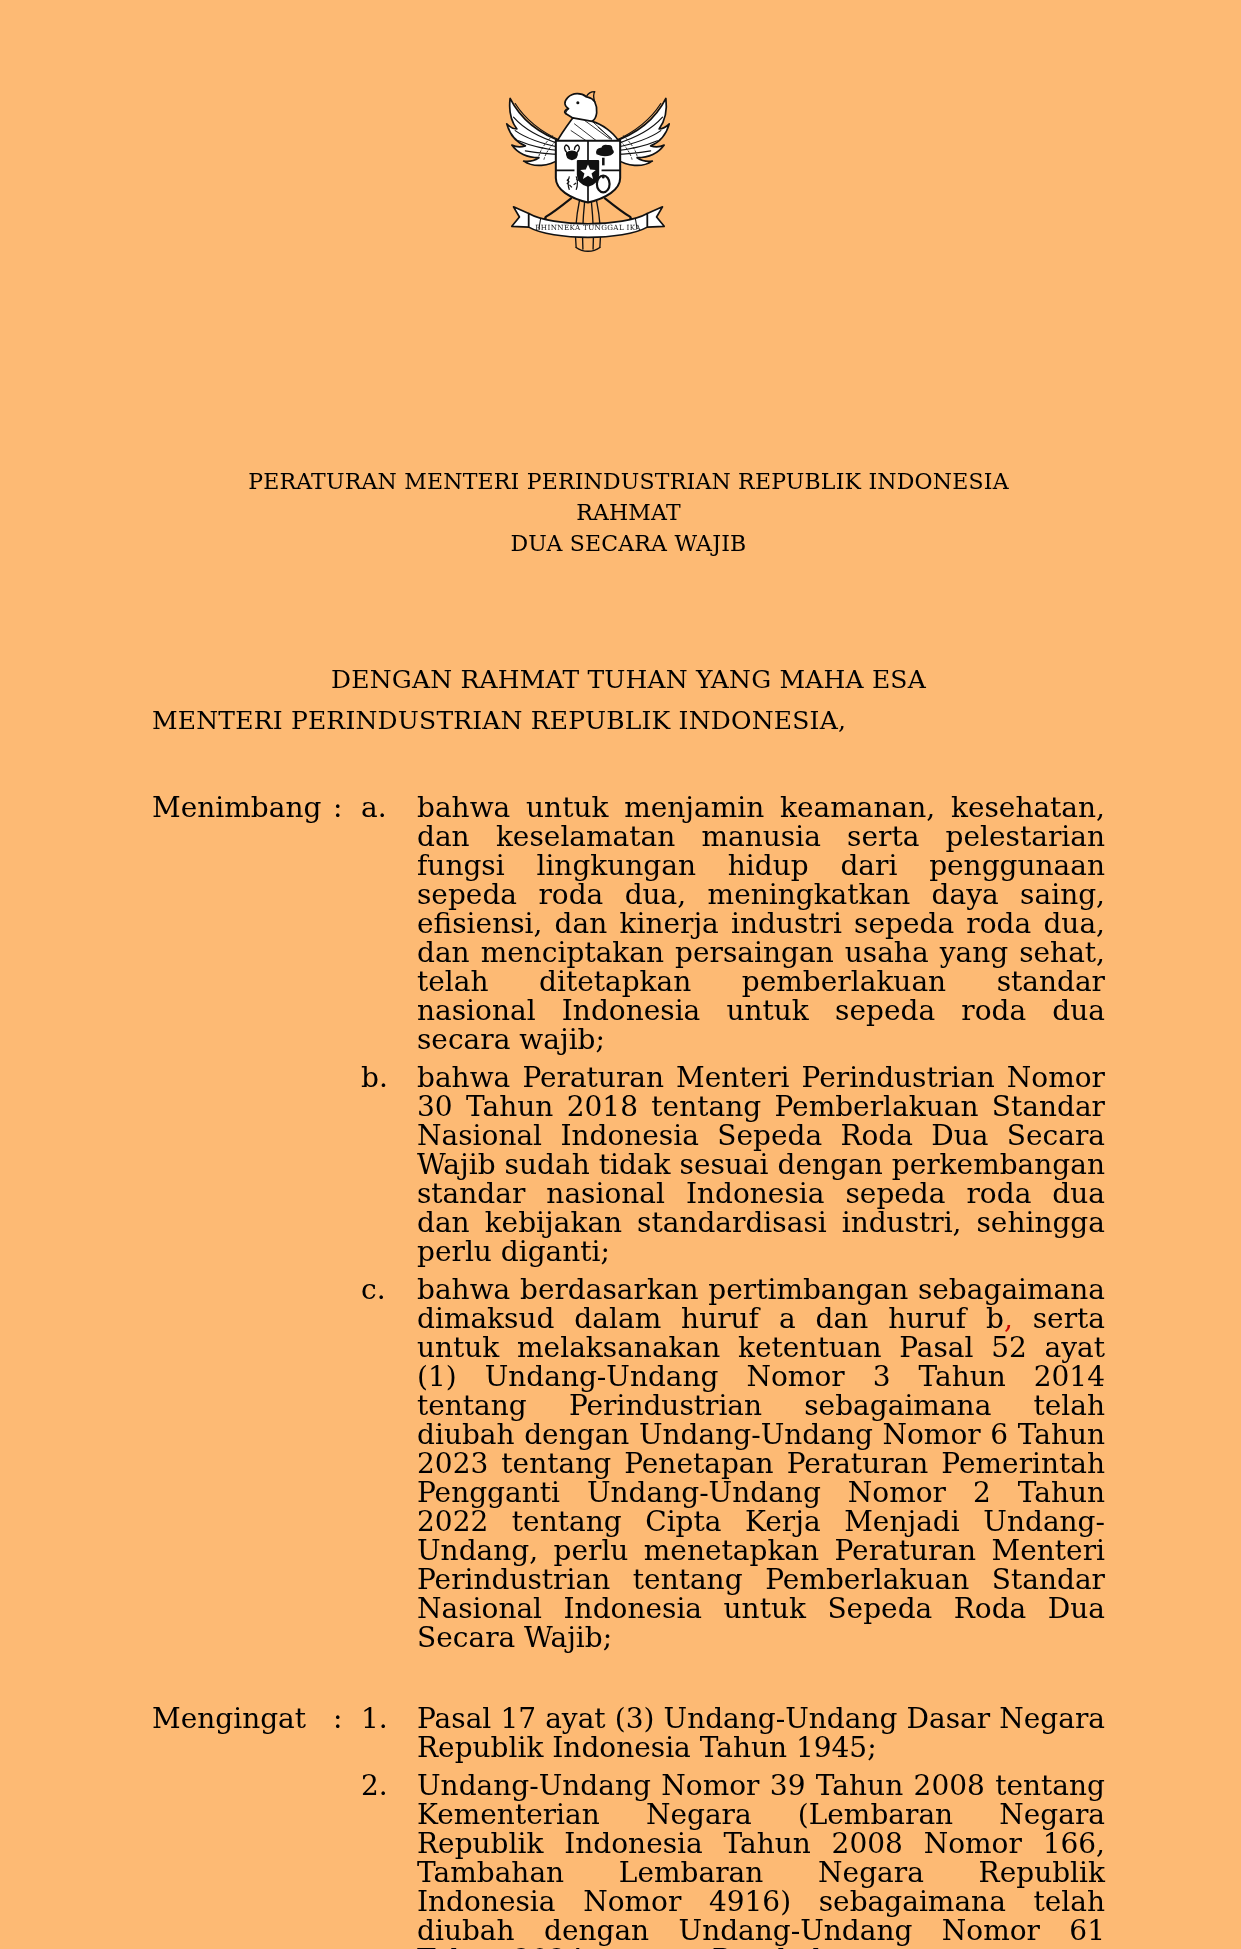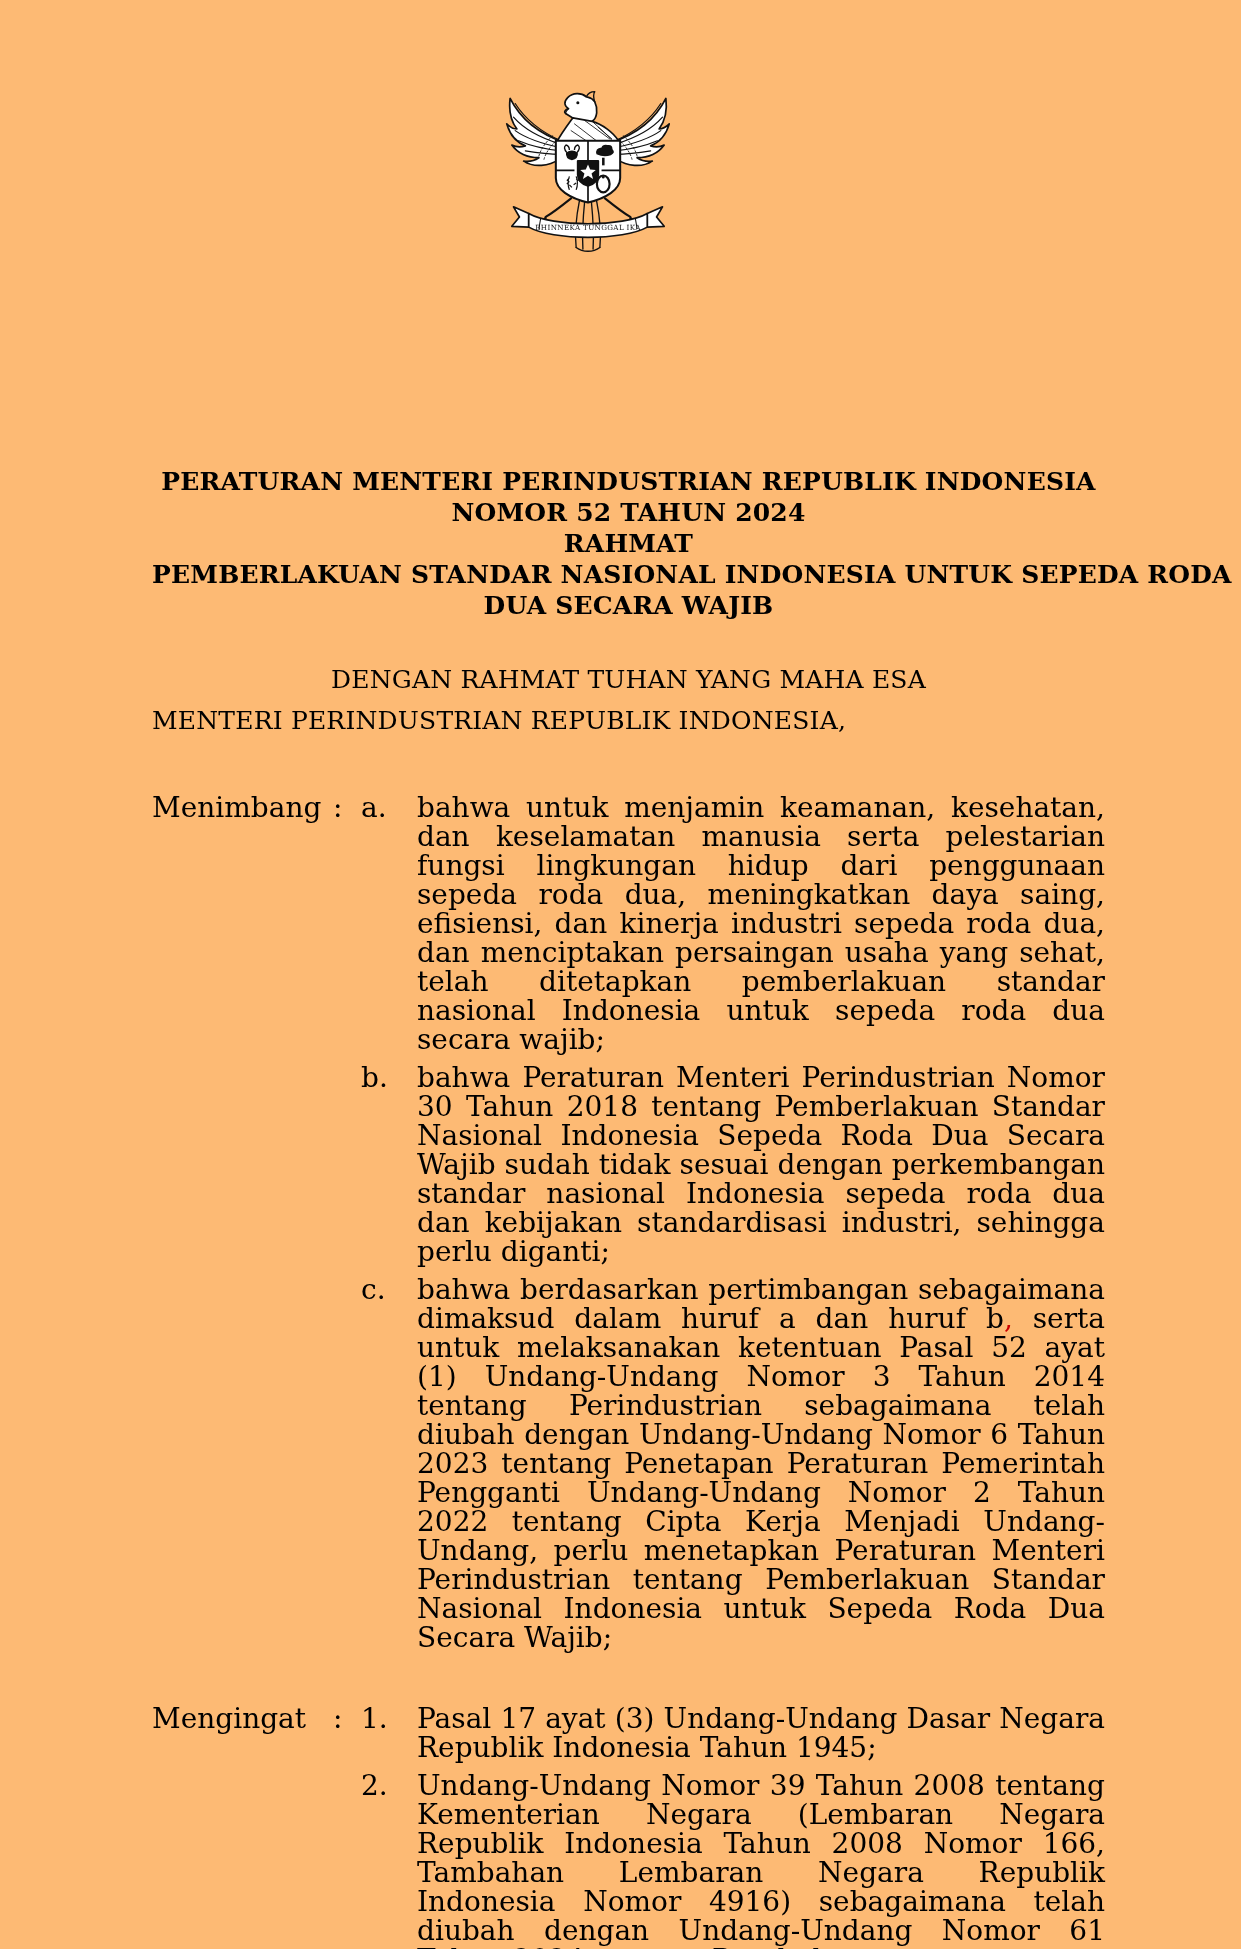--- a/index.html
+++ b/index.html
@@ -9,21 +9,21 @@
     margin:0 auto;
     background:#fdba74;
     font-family:"DejaVu Serif","Liberation Serif",serif;
     color:#000;
     overflow:hidden;
   }
   .abs{position:absolute;left:152px;width:953px;}
   
   .emblem{position:absolute;left:503px;top:90px;width:170px;height:182px;}
   
-  .title-block{top:466px;text-align:center;font-size:25px;line-height:31px;letter-spacing:.2px;font-weight:bold;}
+  .title-block{top:466px;text-align:center;font-size:22px;line-height:31px;letter-spacing:.2px;}
   .title-line{white-space:nowrap;}
   .invocation{top:641px;text-align:center;font-size:25px;line-height:31px;letter-spacing:.2px;white-space:nowrap;margin-top:23px;}
   .authority{top:705px;text-align:left;font-size:25px;line-height:31px;letter-spacing:.2px;white-space:nowrap;}
   
   .body-flow{top:793px;font-size:28px;line-height:29px;}
   .section{display:grid;grid-template-columns:181px 28px 1fr;align-items:start;}
   .section + .section{margin-top:52px;}
   .sec-label{text-align:left;}
   .sec-colon{text-align:left;}
   .item{display:grid;grid-template-columns:56px 1fr;align-items:start;}
@@ -100,23 +100,21 @@
         <path d="M170,146 L188,138 L181,150 L190,161 L170,162 Z" fill="#fff"></path>
         <path d="M30,146 C58,162 142,162 170,146 L170,162 C142,178 58,178 30,162 Z" fill="#fff"></path>
         <path d="M44,152 l-2,12 M156,152 l2,12" stroke-width="1.2"></path>
         <text x="100" y="165" text-anchor="middle" font-size="8.5" font-family="DejaVu Serif, serif" fill="#111" stroke="none" letter-spacing="0.4">BHINNEKA TUNGGAL IKA</text>
       </g>
     </svg>
   </div>
 
   <div class="abs title-block">
     <div class="title-line">PERATURAN MENTERI PERINDUSTRIAN REPUBLIK INDONESIA</div>
-    <div class="title-line">NOMOR 52 TAHUN 2024</div>
     <div class="title-line">RAHMAT</div>
-    <div class="title-line">PEMBERLAKUAN STANDAR NASIONAL INDONESIA UNTUK SEPEDA RODA</div>
     <div class="title-line">DUA SECARA WAJIB</div>
   </div>
 
   <div class="abs invocation">DENGAN RAHMAT TUHAN YANG MAHA ESA</div>
 
   <div class="abs authority">MENTERI PERINDUSTRIAN REPUBLIK INDONESIA,</div>
 
   <div class="abs body-flow">
 
     <div class="section">

